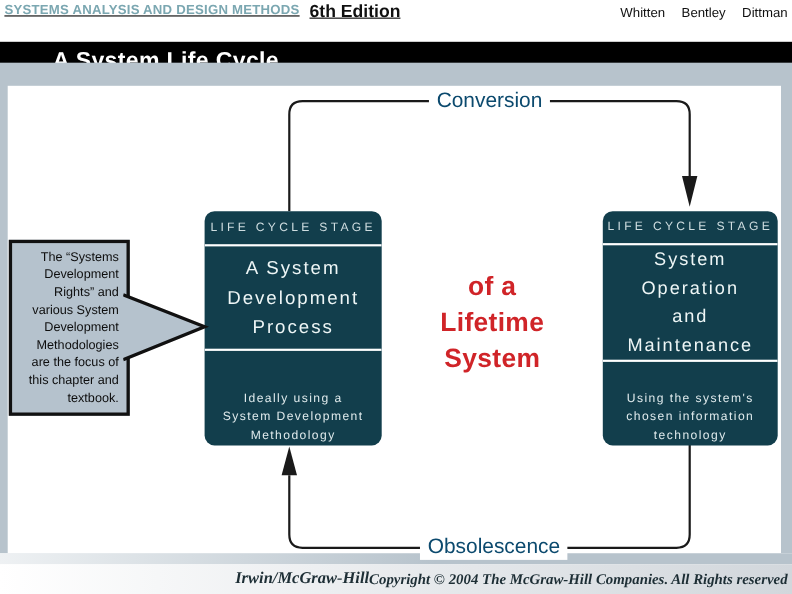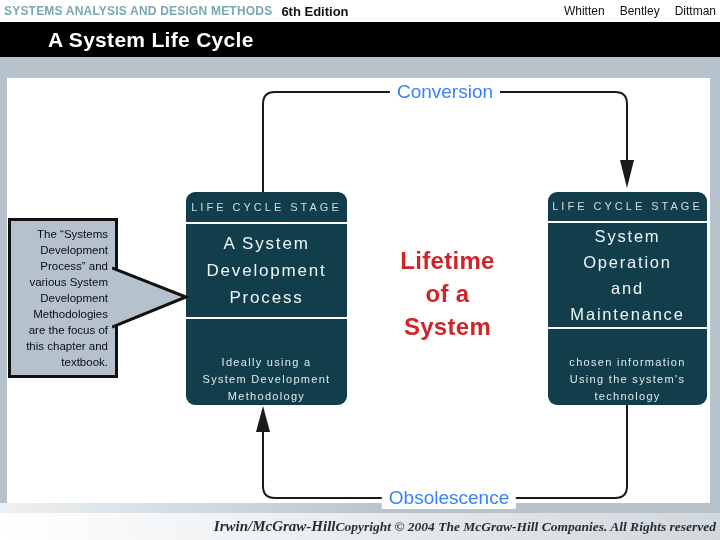--- a/index.html
+++ b/index.html
@@ -13,42 +13,42 @@
     --footer_text:#1d2e35;
   }
   *{margin:0;padding:0;box-sizing:border-box;}
   html,body{width:720px;height:540px;}
   body{font-family:"Liberation Sans",sans-serif;background:#fff;overflow:hidden;}
   .slide{position:relative;width:720px;height:540px;background:#fff;}
 
   
   .topbar{position:absolute;left:0;top:0;width:720px;height:22px;background:#fff;
     display:flex;justify-content:space-between;align-items:center;padding:0 4px;}
-  .topbar-left{display:flex;align-items:flex-start;gap:9px;}
+  .topbar-left{display:flex;align-items:flex-start;gap:9px;text-decoration:underline;}
   .book-title{color:var(--teal_text);font-weight:bold;font-size:12px;letter-spacing:.2px;}
-  .edition{color:#101010;font-weight:bold;font-size:13px;}
+  .edition{color:#101010;font-weight:bold;font-size:16px;}
   .authors{display:flex;gap:15px;}
   .author{color:#101010;font-weight:normal;font-size:12px;}
 
   
-  .title-band{position:absolute;left:0;top:22px;width:720px;height:35px;background:var(--band_black);
+  .title-band{position:absolute;left:0;top:38px;width:720px;height:35px;background:var(--band_black);
     display:flex;align-items:center;}
   .slide-title{color:#fff;font-weight:bold;font-size:21px;padding-left:48px;letter-spacing:.3px;}
 
   
   .frame{position:absolute;left:0;top:57px;width:720px;height:446px;background:var(--frame_gray);}
   .content{position:absolute;left:7px;top:78px;width:703px;height:425px;background:#fff;}
   .bottom-band{position:absolute;left:0;top:503px;width:720px;height:10px;
     background:linear-gradient(90deg,#eef1f3 0%,var(--frame_gray) 55%);}
 
   
   .arrows{position:absolute;left:0;top:0;width:720px;height:540px;pointer-events:none;}
 
   
-  .flow-label{position:absolute;background:#fff;color:#3b82f6;font-size:19px;
+  .flow-label{position:absolute;background:#fff;color:#0c4a6e;font-size:19px;
     padding:0 7px;transform:translateX(-50%);line-height:22px;}
   .label-conversion{left:445px;top:81px;}
   .label-obsolescence{left:449px;top:487px;}
 
   
   .lc-box{position:absolute;background:var(--box_fill);border-radius:9px;color:#fff;
     display:flex;flex-direction:column;overflow:hidden;}
   .lc-left{left:186px;top:192px;width:161px;height:213px;}
   .lc-right{left:548px;top:192px;width:159px;height:213px;}
   .lc-header{height:32px;display:flex;align-items:center;justify-content:center;
@@ -130,36 +130,36 @@
 
   <div class="lc-box lc-right">
     <div class="lc-header">LIFE CYCLE STAGE</div>
     <div class="lc-main">
       <span>System</span>
       <span>Operation</span>
       <span>and</span>
       <span>Maintenance</span>
     </div>
     <div class="lc-sub">
+      <span>Using the system's</span>
       <span>chosen information</span>
-      <span>Using the system's</span>
       <span>technology</span>
     </div>
   </div>
 
   <div class="lifetime">
+    <div>of a</div>
     <div>Lifetime</div>
-    <div>of a</div>
     <div>System</div>
   </div>
 
   <div class="callout">
     <div class="callout-line">The “Systems</div>
     <div class="callout-line">Development</div>
-    <div class="callout-line">Process” and</div>
+    <div class="callout-line">Rights” and</div>
     <div class="callout-line">various System</div>
     <div class="callout-line">Development</div>
     <div class="callout-line">Methodologies</div>
     <div class="callout-line">are the focus of</div>
     <div class="callout-line">this chapter and</div>
     <div class="callout-line">textbook.</div>
   </div>
   <svg class="callout-tail" viewBox="0 0 80 88">
     <path d="M 0 14 L 74 43 L 0 73" fill="#b5c2cd" stroke="#111" stroke-width="3"></path>
   </svg>

